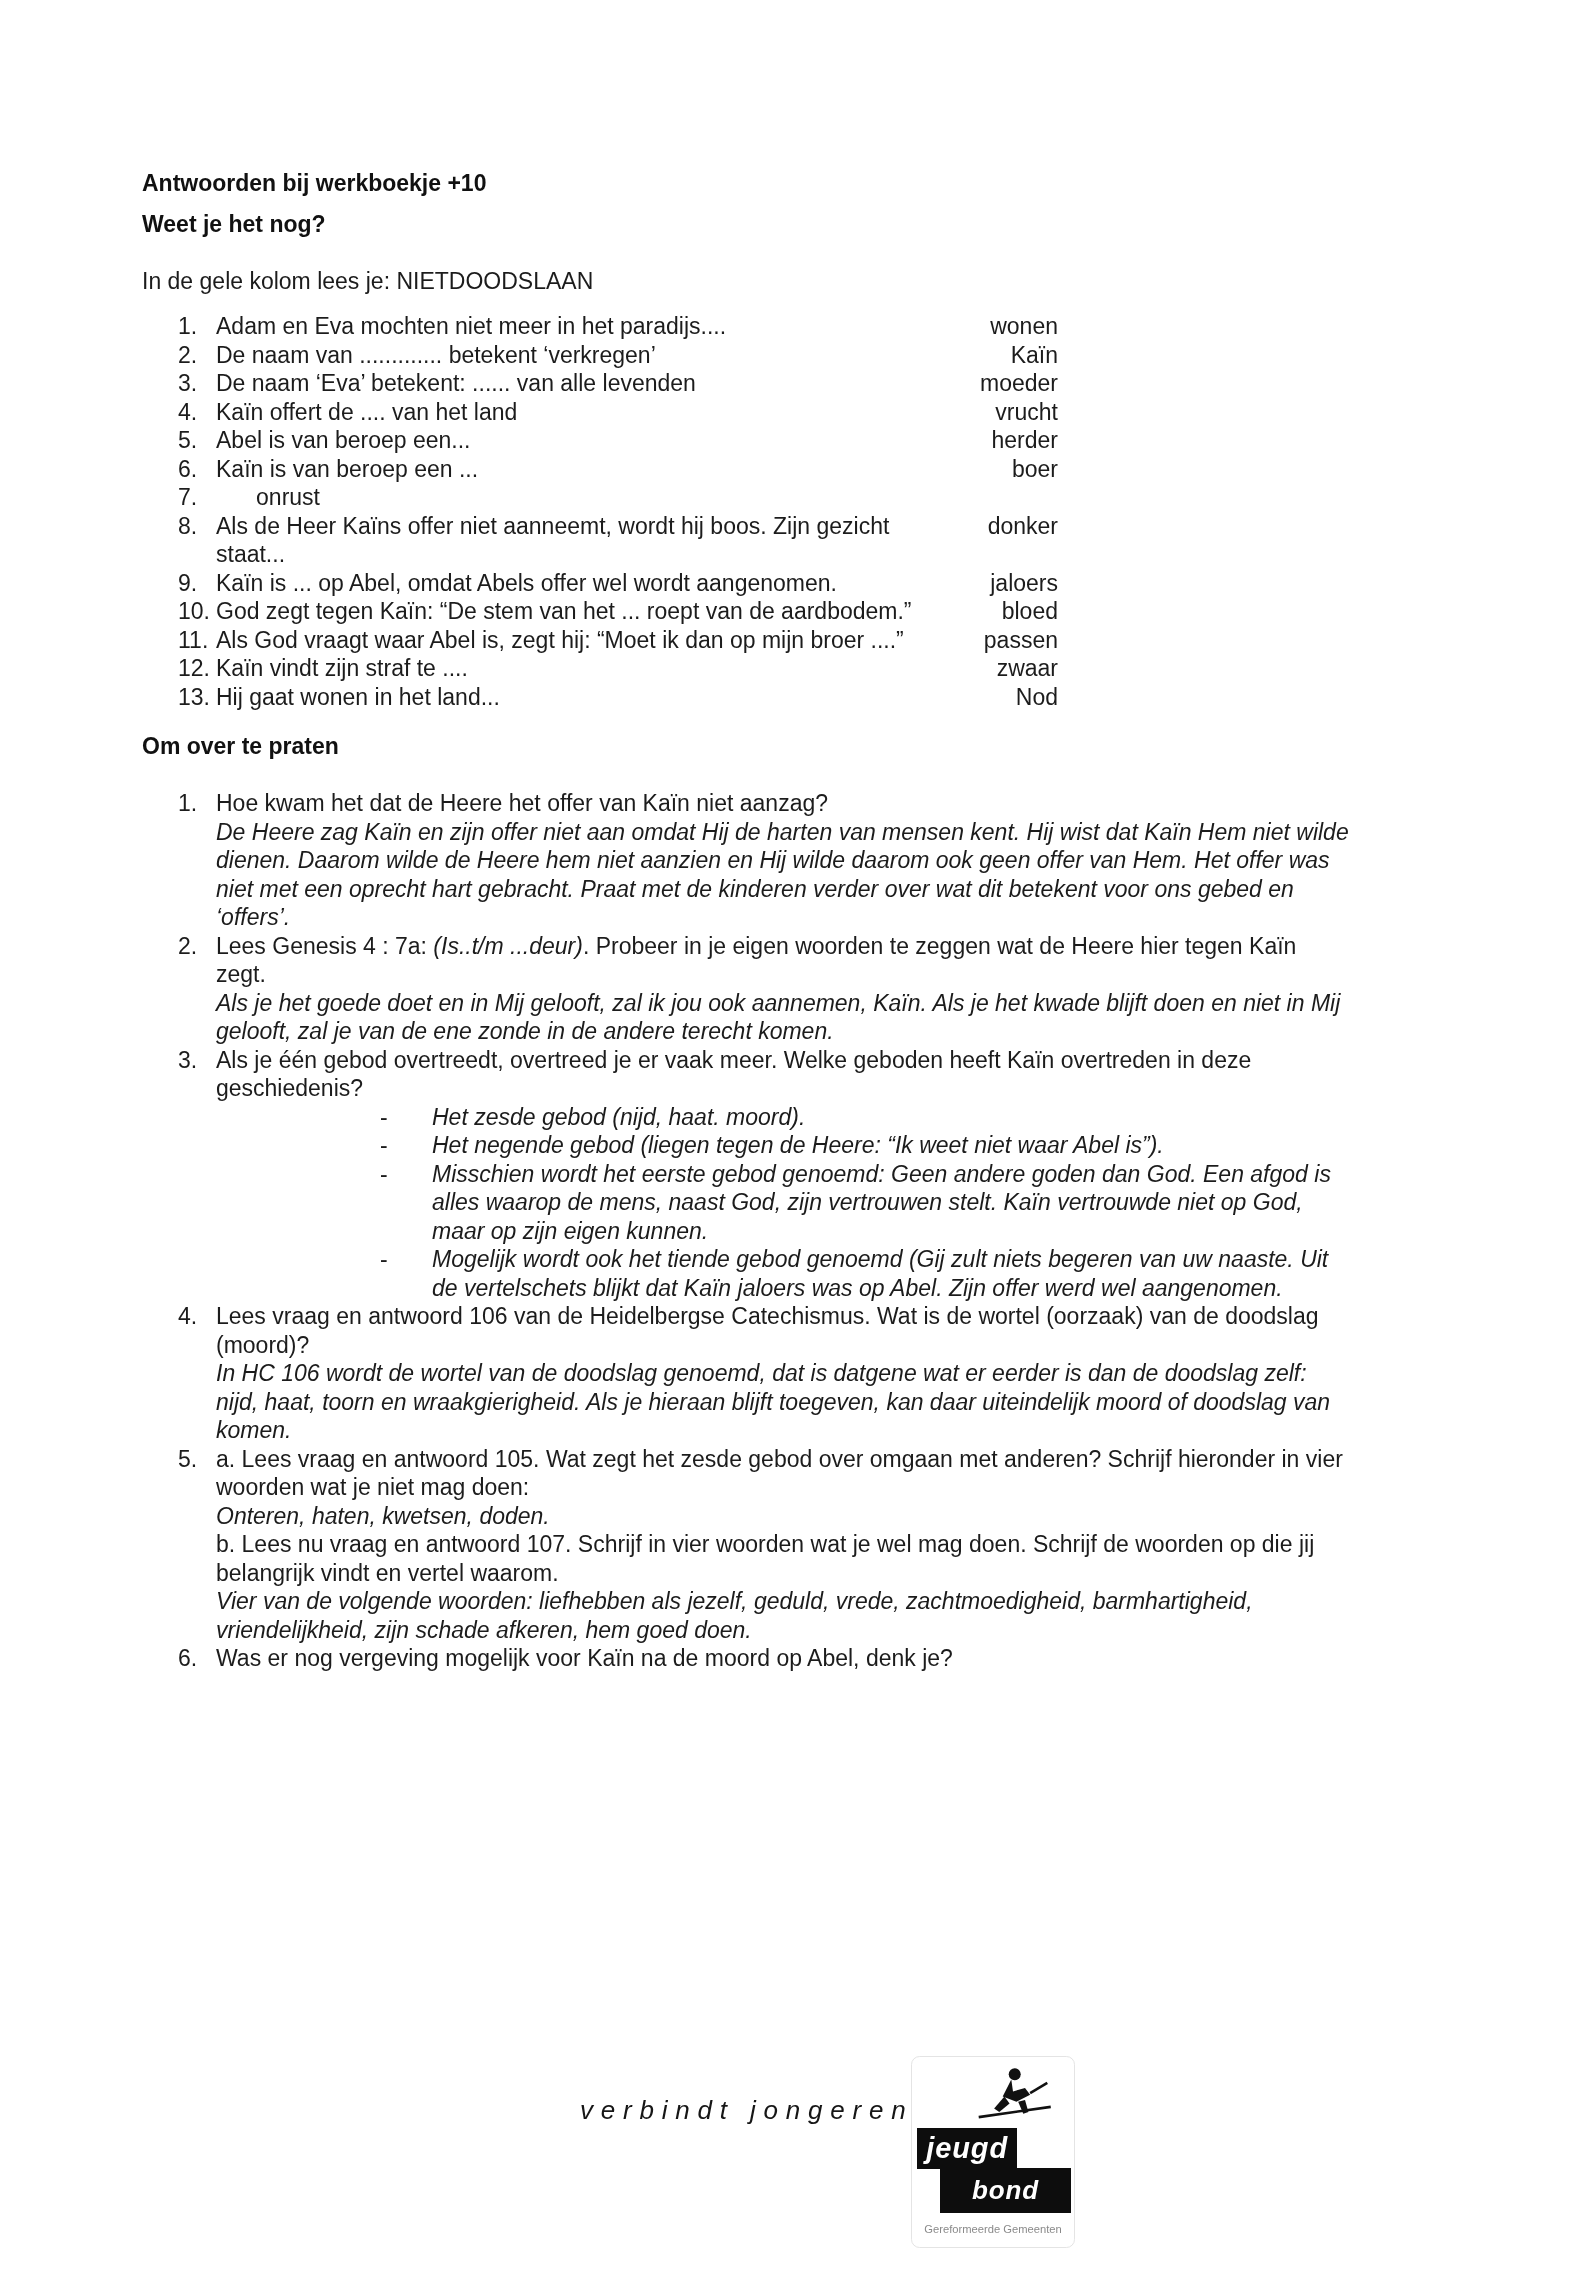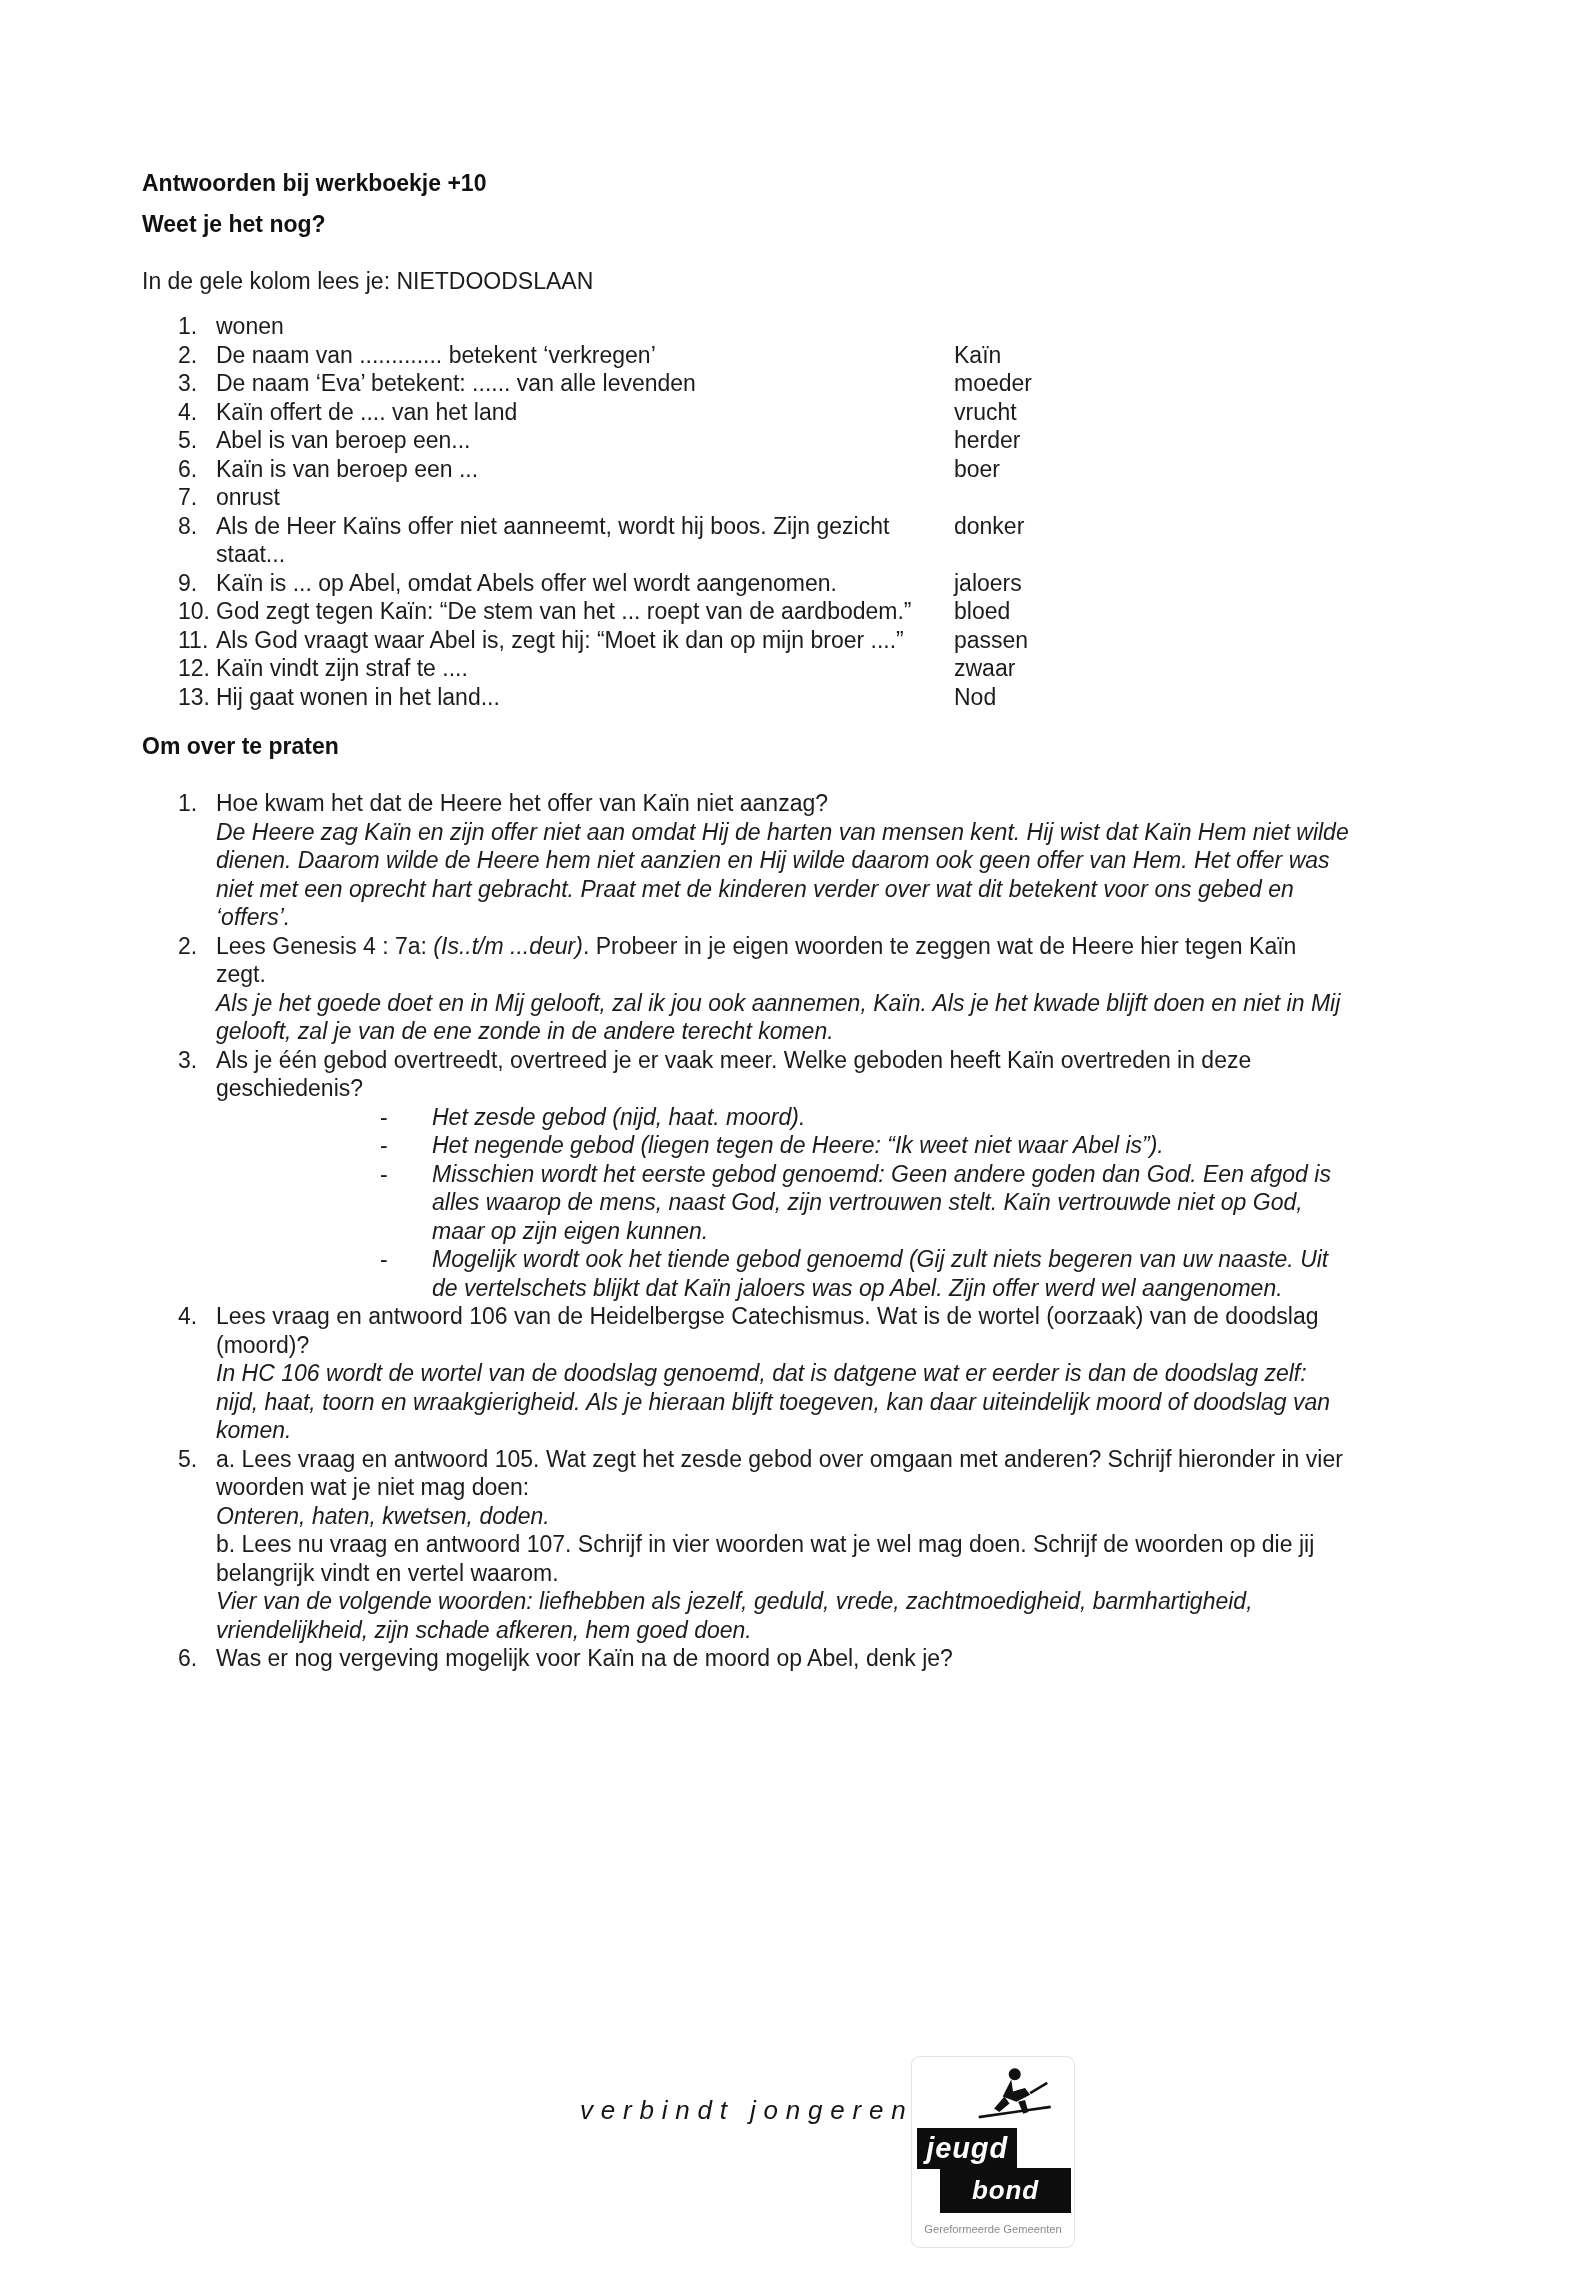--- a/index.html
+++ b/index.html
@@ -41,21 +41,21 @@
     margin-left: 36px;   
     margin-bottom: 21px;
   }
   .qrow {
     display: flex;
     align-items: baseline;
     line-height: 28.5px;
   }
   .qnum { width: 38px; flex: 0 0 38px; }
   .qtext { flex: 1 1 auto; }
-  .qans { flex: 0 0 104px; white-space: nowrap; }
+  .qans { flex: 0 0 104px; text-align: right; white-space: nowrap; }
 
   
   .discussion {
     width: 1174px;
     margin-left: 36px;
   }
   .drow {
     display: flex;
     align-items: flex-start;
   }
@@ -144,20 +144,21 @@
 
     <h1>Antwoorden bij werkboekje +10</h1>
 
     <h2>Weet je het nog?</h2>
 
     <p class="intro">In de gele kolom lees je: NIETDOODSLAAN</p>
 
     <div class="quiz">
       <div class="qrow">
         <span class="qnum">1.</span>
+        <span class="qtext">Adam en Eva mochten niet meer in het paradijs....</span>
         <span class="qans">wonen</span>
       </div>
       <div class="qrow">
         <span class="qnum">2.</span>
         <span class="qtext">De naam van ............. betekent ‘verkregen’</span>
         <span class="qans">Kaïn</span>
       </div>
       <div class="qrow">
         <span class="qnum">3.</span>
         <span class="qtext">De naam ‘Eva’ betekent: ...... van alle levenden</span>

